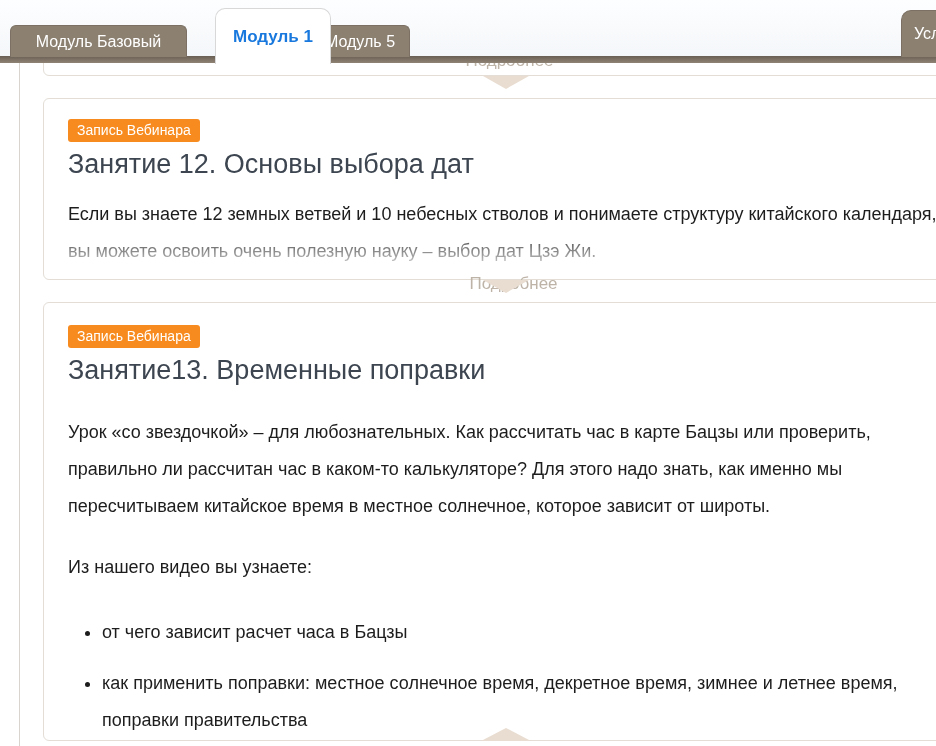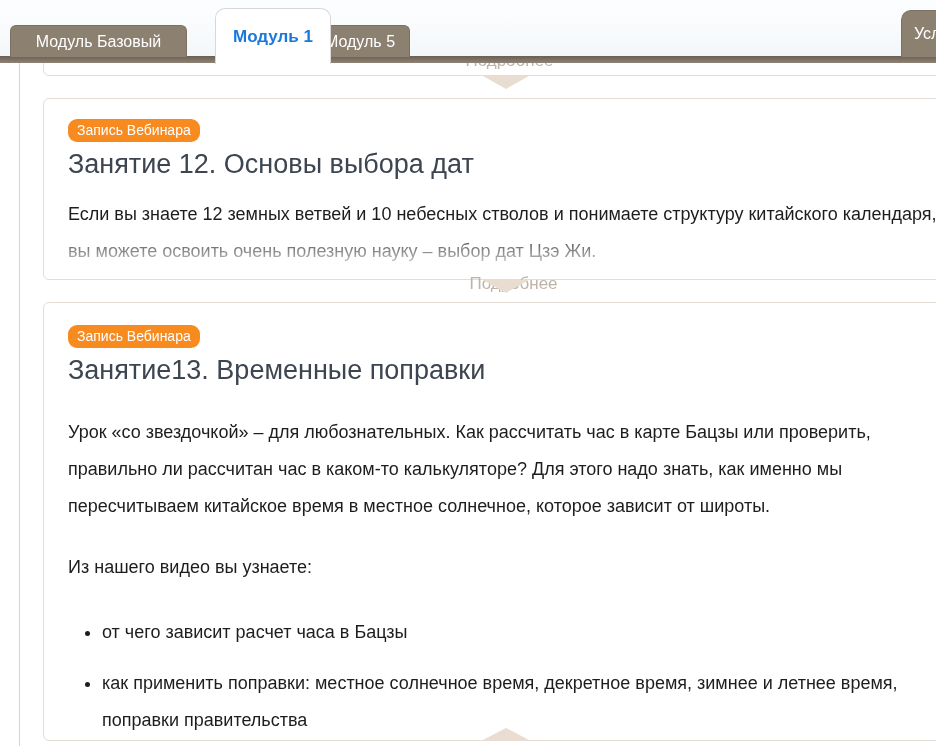--- a/index.html
+++ b/index.html
@@ -70,21 +70,21 @@
     display: flex; align-items: flex-end; justify-content: center;
     padding-bottom: 4px;
   }
   .card-1 { top: 35px; height: 182px; padding: 20px 16px 0 24px; }
   .card-2 { top: 239px; height: 439px; padding: 22px 16px 0 24px; }
 
   .badge {
     display: inline-block;
     background: #f78b1f; color: #ffffff;
     font-size: 14px; padding: 3px 9px 4px;
-    border-radius: 9px;
+    border-radius: 3px;
   }
   .card-title {
     margin: 6px 0 0;
     font-size: 27px; font-weight: 400;
     color: #3c4550;
     line-height: 1.2;
   }
   .excerpt {
     position: relative;
     margin-top: 16px;

